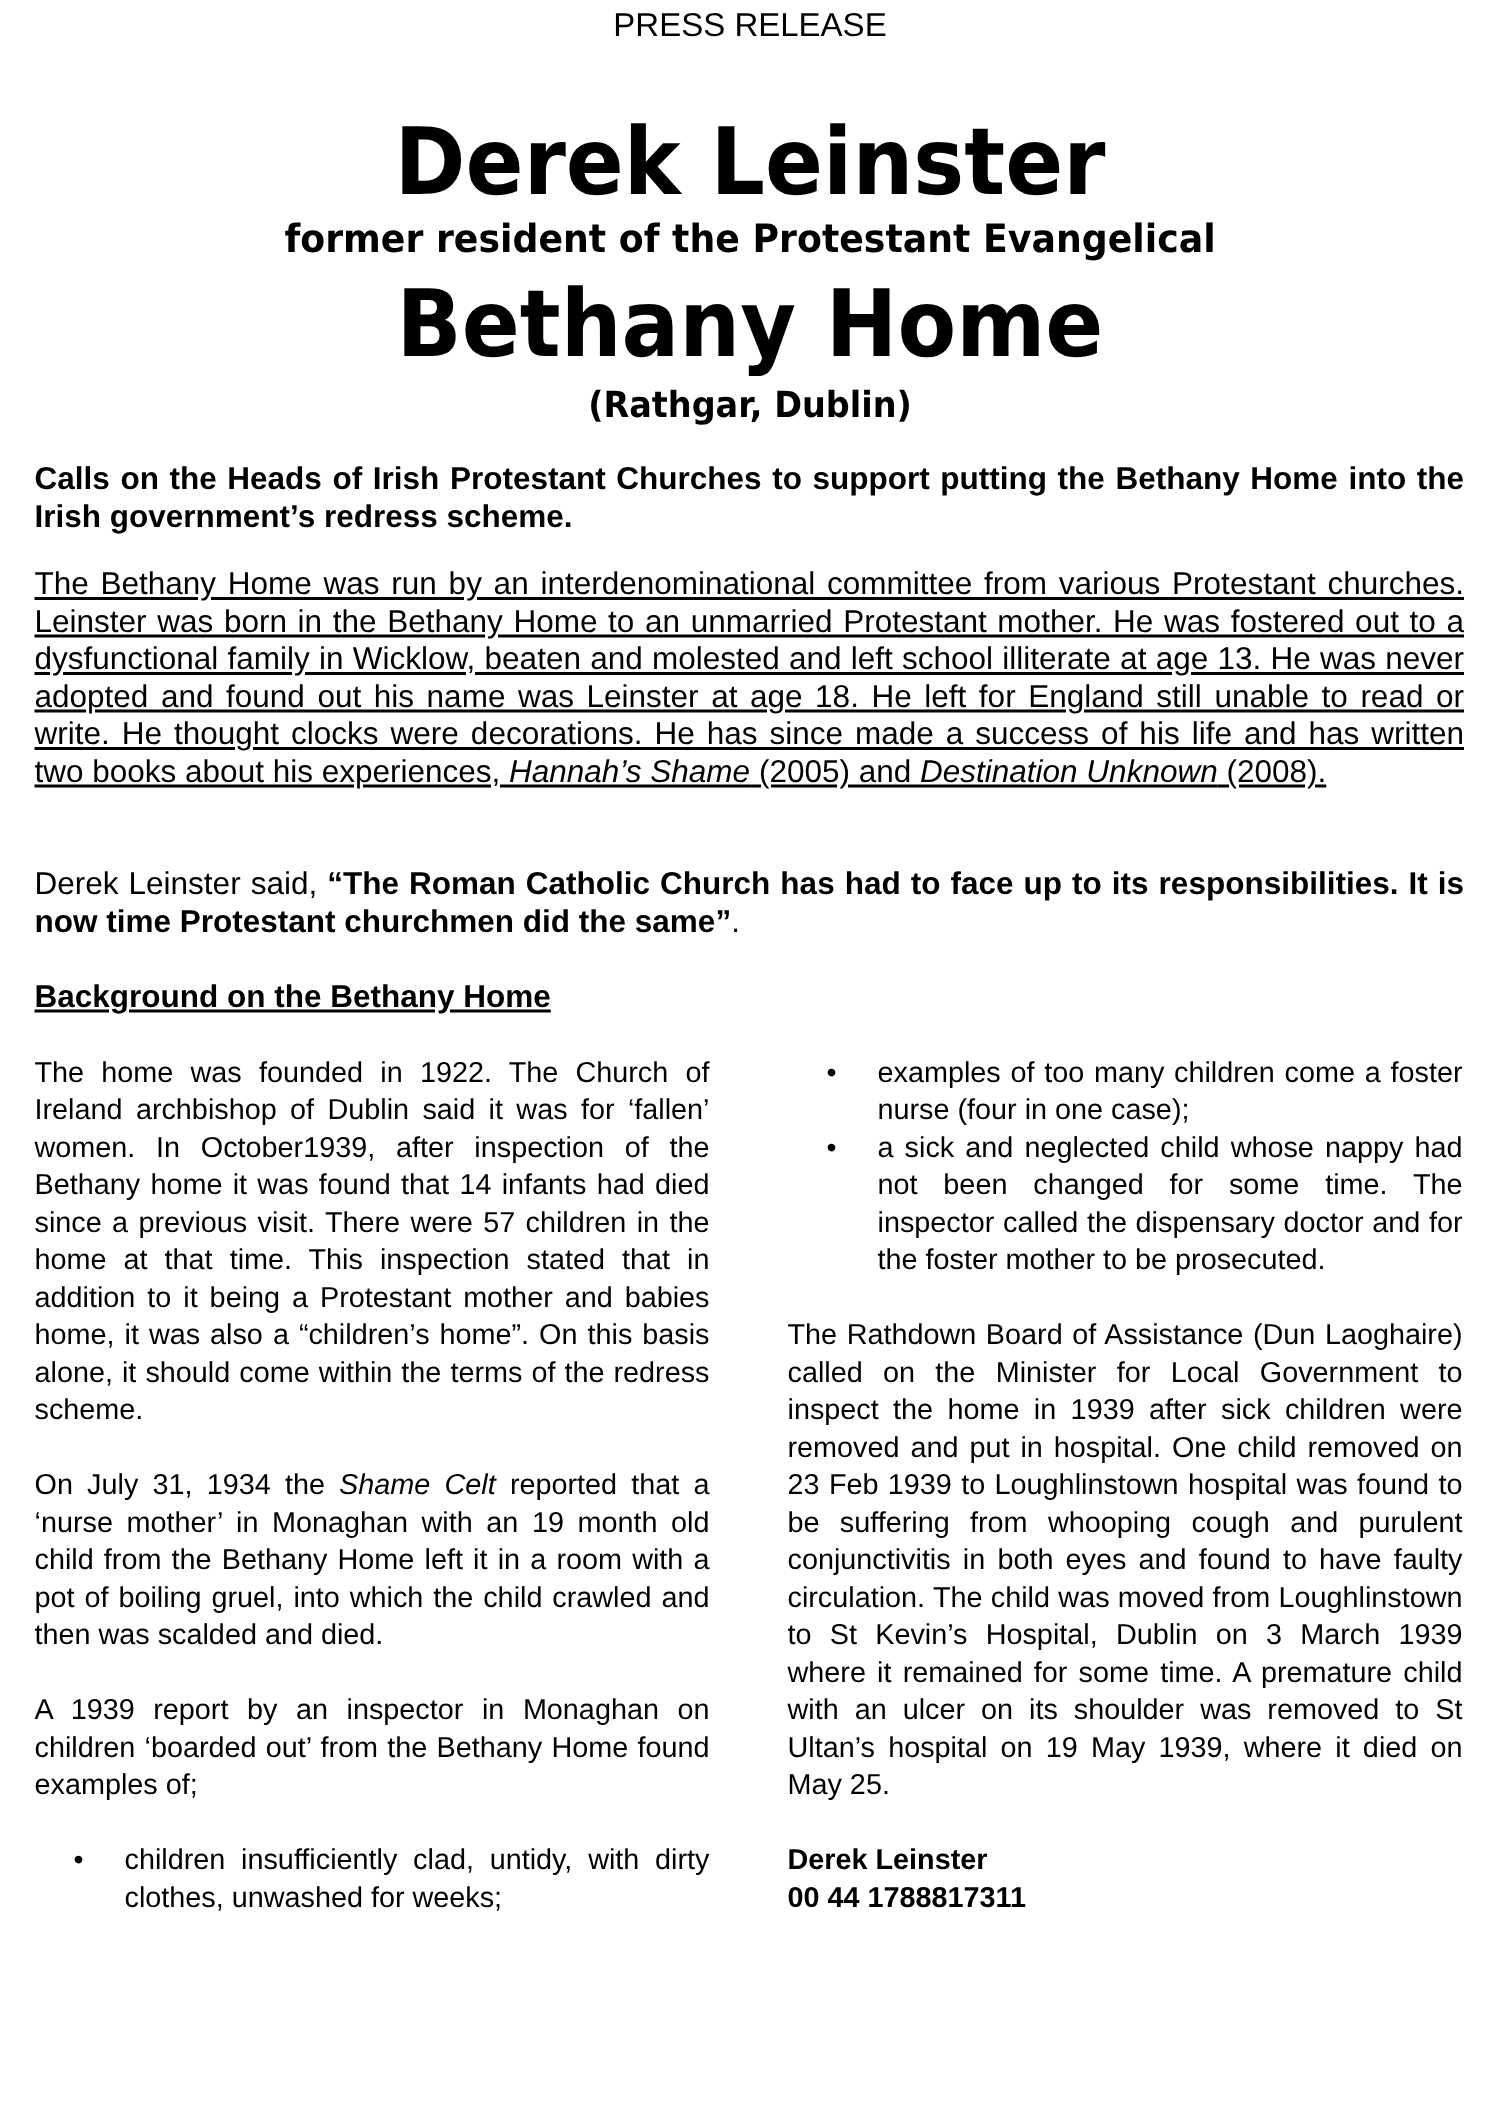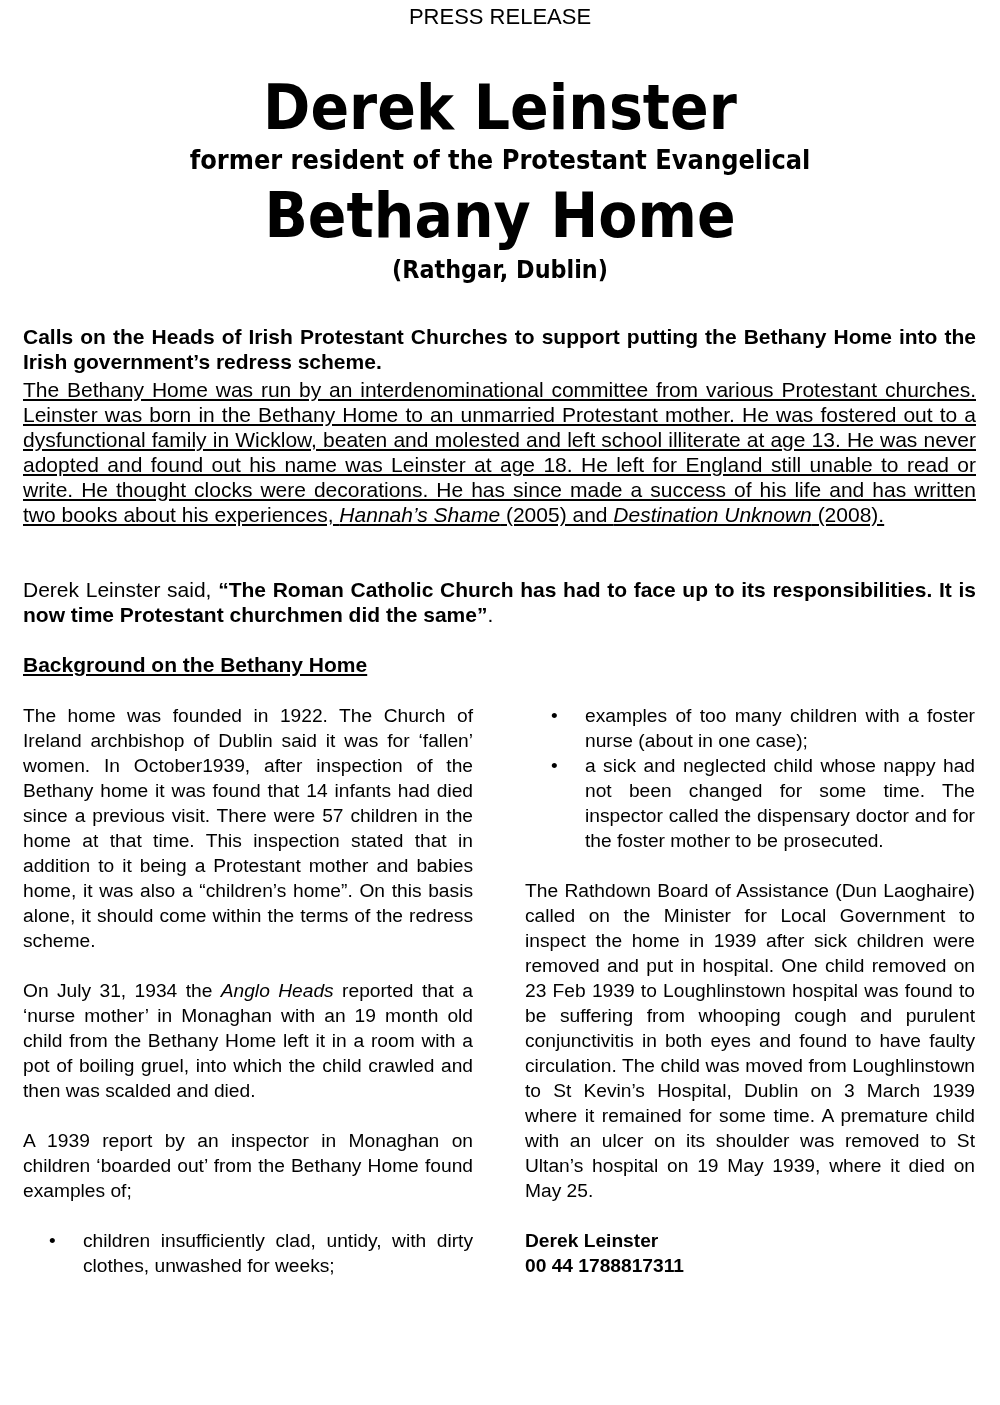--- a/index.html
+++ b/index.html
@@ -30,21 +30,21 @@
   .location {
     position: absolute; top: 254px; left: 0; width: 1000px; text-align: center;
     font-family: "DejaVu Sans", sans-serif; font-weight: bold; font-size: 24px; line-height: 32px;
     transform: scaleX(0.93);
   }
   .fullpara {
     position: absolute; left: 23px; width: 953px;
     font-family: "Liberation Sans", sans-serif; font-size: 21px; line-height: 25px;
     text-align: justify; text-align-last: left;
   }
-  .lead { top: 324px; font-weight: bold; }
+  .lead { top: 307px; font-weight: bold; }
   .intro { top: 377px; text-decoration: underline; }
   .quote { top: 577px; }
   .quote b { font-weight: bold; }
   .bg-heading {
     position: absolute; top: 652px; left: 23px;
     font-family: "Liberation Sans", sans-serif; font-weight: bold; font-size: 21px; line-height: 25px;
     text-decoration: underline;
   }
   .col {
     position: absolute; width: 450px;
@@ -80,30 +80,30 @@
   <div class="fullpara lead">Calls on the Heads of Irish Protestant Churches to support putting the Bethany Home into the Irish government’s redress scheme.</div>
 
   <div class="fullpara intro"><span>The Bethany Home was run by an interdenominational committee from various Protestant churches. Leinster was born in the Bethany Home to an unmarried Protestant mother. He was fostered out to a dysfunctional family in Wicklow, beaten and molested and left school illiterate at age 13. He was never adopted and found out his name was Leinster at age 18. He left for England still unable to read or write. He thought clocks were decorations. He has since made a success of his life and has written two books about his experiences, </span><i>Hannah’s Shame</i><span> (2005) and </span><i>Destination Unknown</i><span> (2008).</span></div>
 
   <div class="fullpara quote"><span>Derek Leinster said, </span><b>“The Roman Catholic Church has had to face up to its responsibilities. It is now time Protestant churchmen did the same”</b><span>.</span></div>
 
   <div class="bg-heading">Background on the Bethany Home</div>
 
   <div class="col col-left">
     <p>The home was founded in 1922. The Church of Ireland archbishop of Dublin said it was for ‘fallen’ women. In October1939, after inspection of the Bethany home it was found that 14 infants had died since a previous visit. There were 57 children in the home at that time. This inspection stated that in addition to it being a Protestant mother and babies home, it was also a “children’s home”. On this basis alone, it should come within the terms of the redress scheme.</p>
-    <p><span>On July 31, 1934 the </span><i>Anglo Heads</i><span> reported that a ‘nurse mother’ in Monaghan with an 19 month old child from the Bethany Home left it in a room with a pot of boiling gruel, into which the child crawled and then was scalded and died.</span></p>
+    <p><span>On July 31, 1934 the </span><i>Shame Celt</i><span> reported that a ‘nurse mother’ in Monaghan with an 19 month old child from the Bethany Home left it in a room with a pot of boiling gruel, into which the child crawled and then was scalded and died.</span></p>
     <p>A 1939 report by an inspector in Monaghan on children ‘boarded out’ from the Bethany Home found examples of;</p>
     <ul>
       <li><span class="bullet" style="left:26px">•</span><span>children insufficiently clad, untidy, with dirty clothes, unwashed for weeks;</span></li>
     </ul>
   </div>
 
   <div class="col col-right">
     <ul style="margin-left:0">
-      <li style="padding-left:60px"><span class="bullet" style="left:26px">•</span><span>examples of too many children with a foster nurse (about in one case);</span></li>
+      <li style="padding-left:60px"><span class="bullet" style="left:26px">•</span><span>examples of too many children come a foster nurse (four in one case);</span></li>
       <li style="padding-left:60px"><span class="bullet" style="left:26px">•</span><span>a sick and neglected child whose nappy had not been changed for some time. The inspector called the dispensary doctor and for the foster mother to be prosecuted.</span></li>
     </ul>
     <p>The Rathdown Board of Assistance (Dun Laoghaire) called on the Minister for Local Government to inspect the home in 1939 after sick children were removed and put in hospital. One child removed on 23 Feb 1939 to Loughlinstown hospital was found to be suffering from whooping cough and purulent conjunctivitis in both eyes and found to have faulty circulation. The child was moved from Loughlinstown to St Kevin’s Hospital, Dublin on 3 March 1939 where it remained for some time. A premature child with an ulcer on its shoulder was removed to St Ultan’s hospital on 19 May 1939, where it died on May 25.</p>
     <div class="contact">
       <div>Derek Leinster</div>
       <div>00 44 1788817311</div>
     </div>
   </div>
 
 </div>

